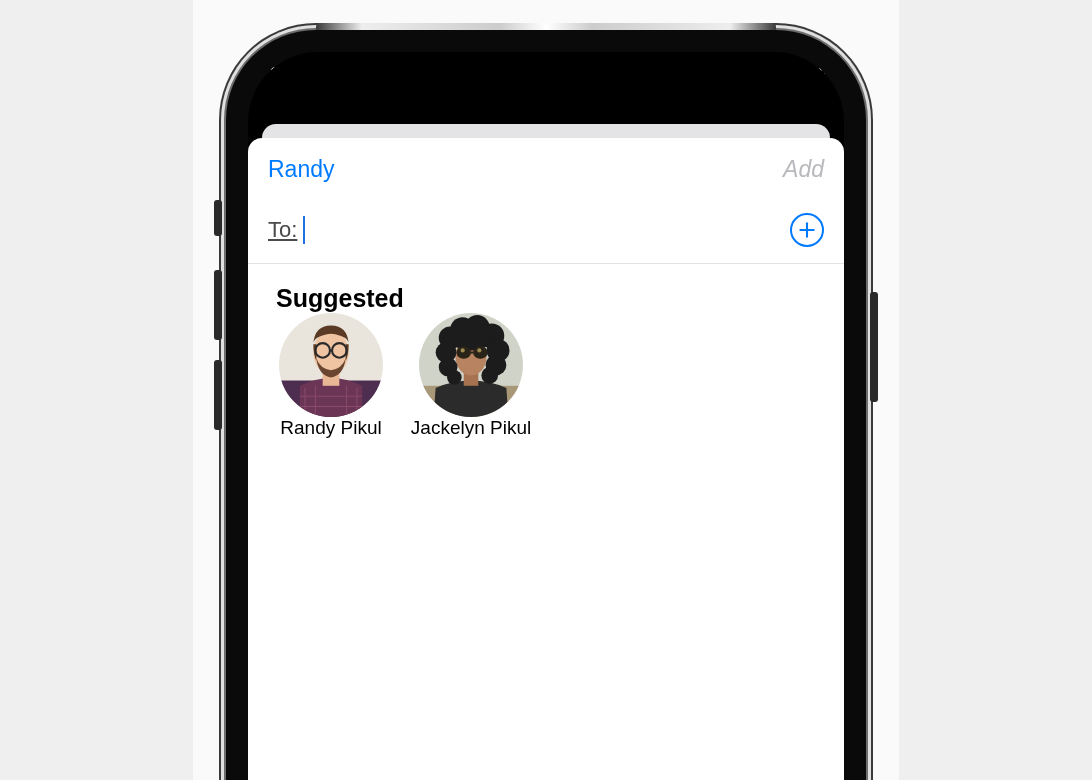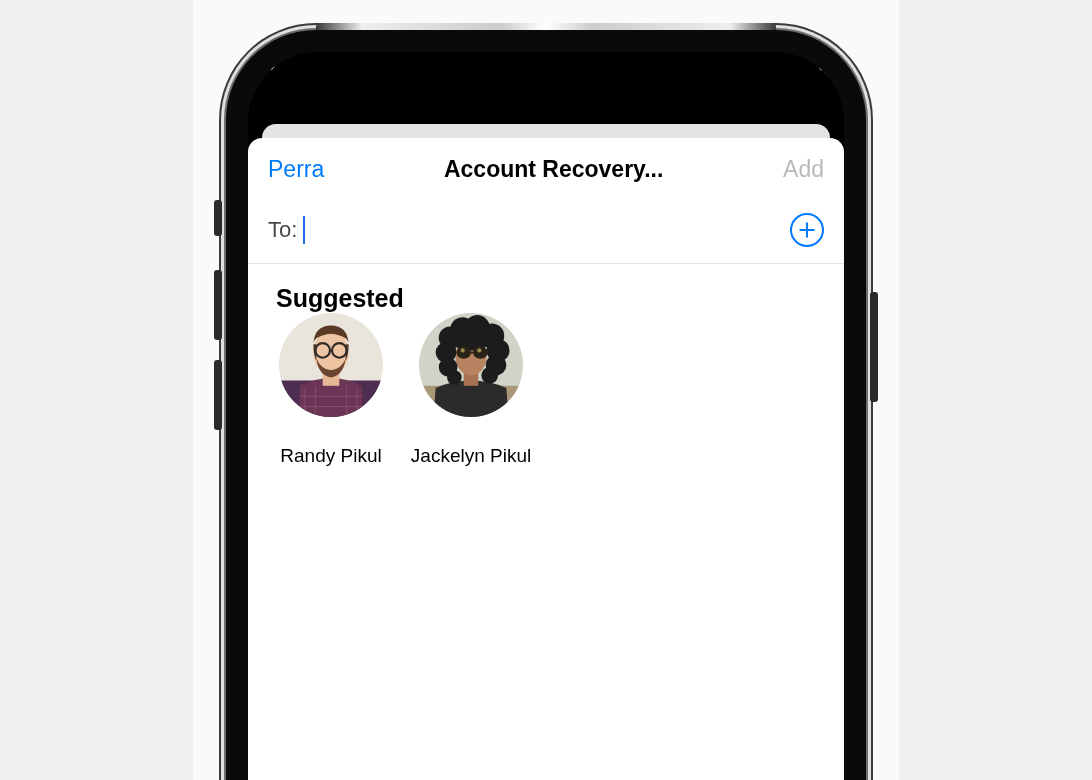--- a/index.html
+++ b/index.html
@@ -115,49 +115,49 @@
   .nav-cancel {
     color:#007aff; font-size:23px; font-weight:400;
     background:none; border:none; cursor:pointer;
   }
   .nav-title {
     font-size:23px; font-weight:600; color:#000;
     max-width: 280px; white-space:nowrap; overflow:hidden; text-overflow:ellipsis;
   }
   .nav-add {
     color:#b9b9bd; font-size:23px; font-weight:400;
-    background:none; border:none;
+    background:none; border:none;font-style:italic;
   }
 
   .to-row {
     display:flex; align-items:center; padding: 14px 20px 16px 20px;
     border-bottom:1px solid #e2e2e4;
   }
-  .to-label { font-size:22px; color:#4a4a4c; margin-right:8px; }
+  .to-label { font-size:22px; color:#4a4a4c; margin-right:8px;text-decoration:underline; }
   .to-input {
     flex:1; border:none; outline:none; font-size:22px; color:#000;
     background:transparent;
   }
   .cursor {
     width:2px; height:28px; background:#1f6fe5; margin-left: -2px;
     animation: blink 1.1s step-start infinite;
   }
   @keyframes blink { 50% { opacity:0; } }
   .add-contact-btn {
     width:34px; height:34px; border:2.5px solid #007aff; border-radius:50%;
     background:#fff; display:flex; align-items:center; justify-content:center;
     cursor:pointer; padding:0;
   }
   .add-contact-btn svg { display:block; }
 
   .suggested-section { padding: 20px 28px; }
   .suggested-title { font-size:25px; font-weight:700; color:#000; }
   .suggested-list { display:flex; gap: 30px; }
   .contact {
-    display:flex; flex-direction:column; align-items:center; gap:28px;
+    display:flex; flex-direction:column; align-items:center; gap:0;
     background:none; border:none; cursor:pointer; padding:0; width:110px;
   }
   .avatar {
     width:104px; height:104px; border-radius:50%; overflow:hidden;
     position:relative;
   }
   .avatar svg { width:100%; height:100%; display:block; }
   .contact-name { font-size:19px; color:#000; white-space:nowrap; }
 </style>
 </head>
@@ -194,22 +194,21 @@
         </div>
       </div>
     </div>
 
     <div class="screen">
       <div class="screen-bg"></div>
       <div class="sheet-back"></div>
       <div class="sheet">
 
         <div class="nav-bar">
-          <button class="nav-cancel">Perra</button>
-          <div class="nav-title">Account Recovery...</div>
+          <button class="nav-cancel">Randy</button>
           <button class="nav-add">Add</button>
         </div>
 
         <div class="to-row">
           <span class="to-label">To:</span>
           <div style="position:relative; flex:1; display:flex; align-items:center;">
             <span class="cursor"></span>
             <input class="to-input" type="text" value="" style="">
           </div>
           <button class="add-contact-btn">

